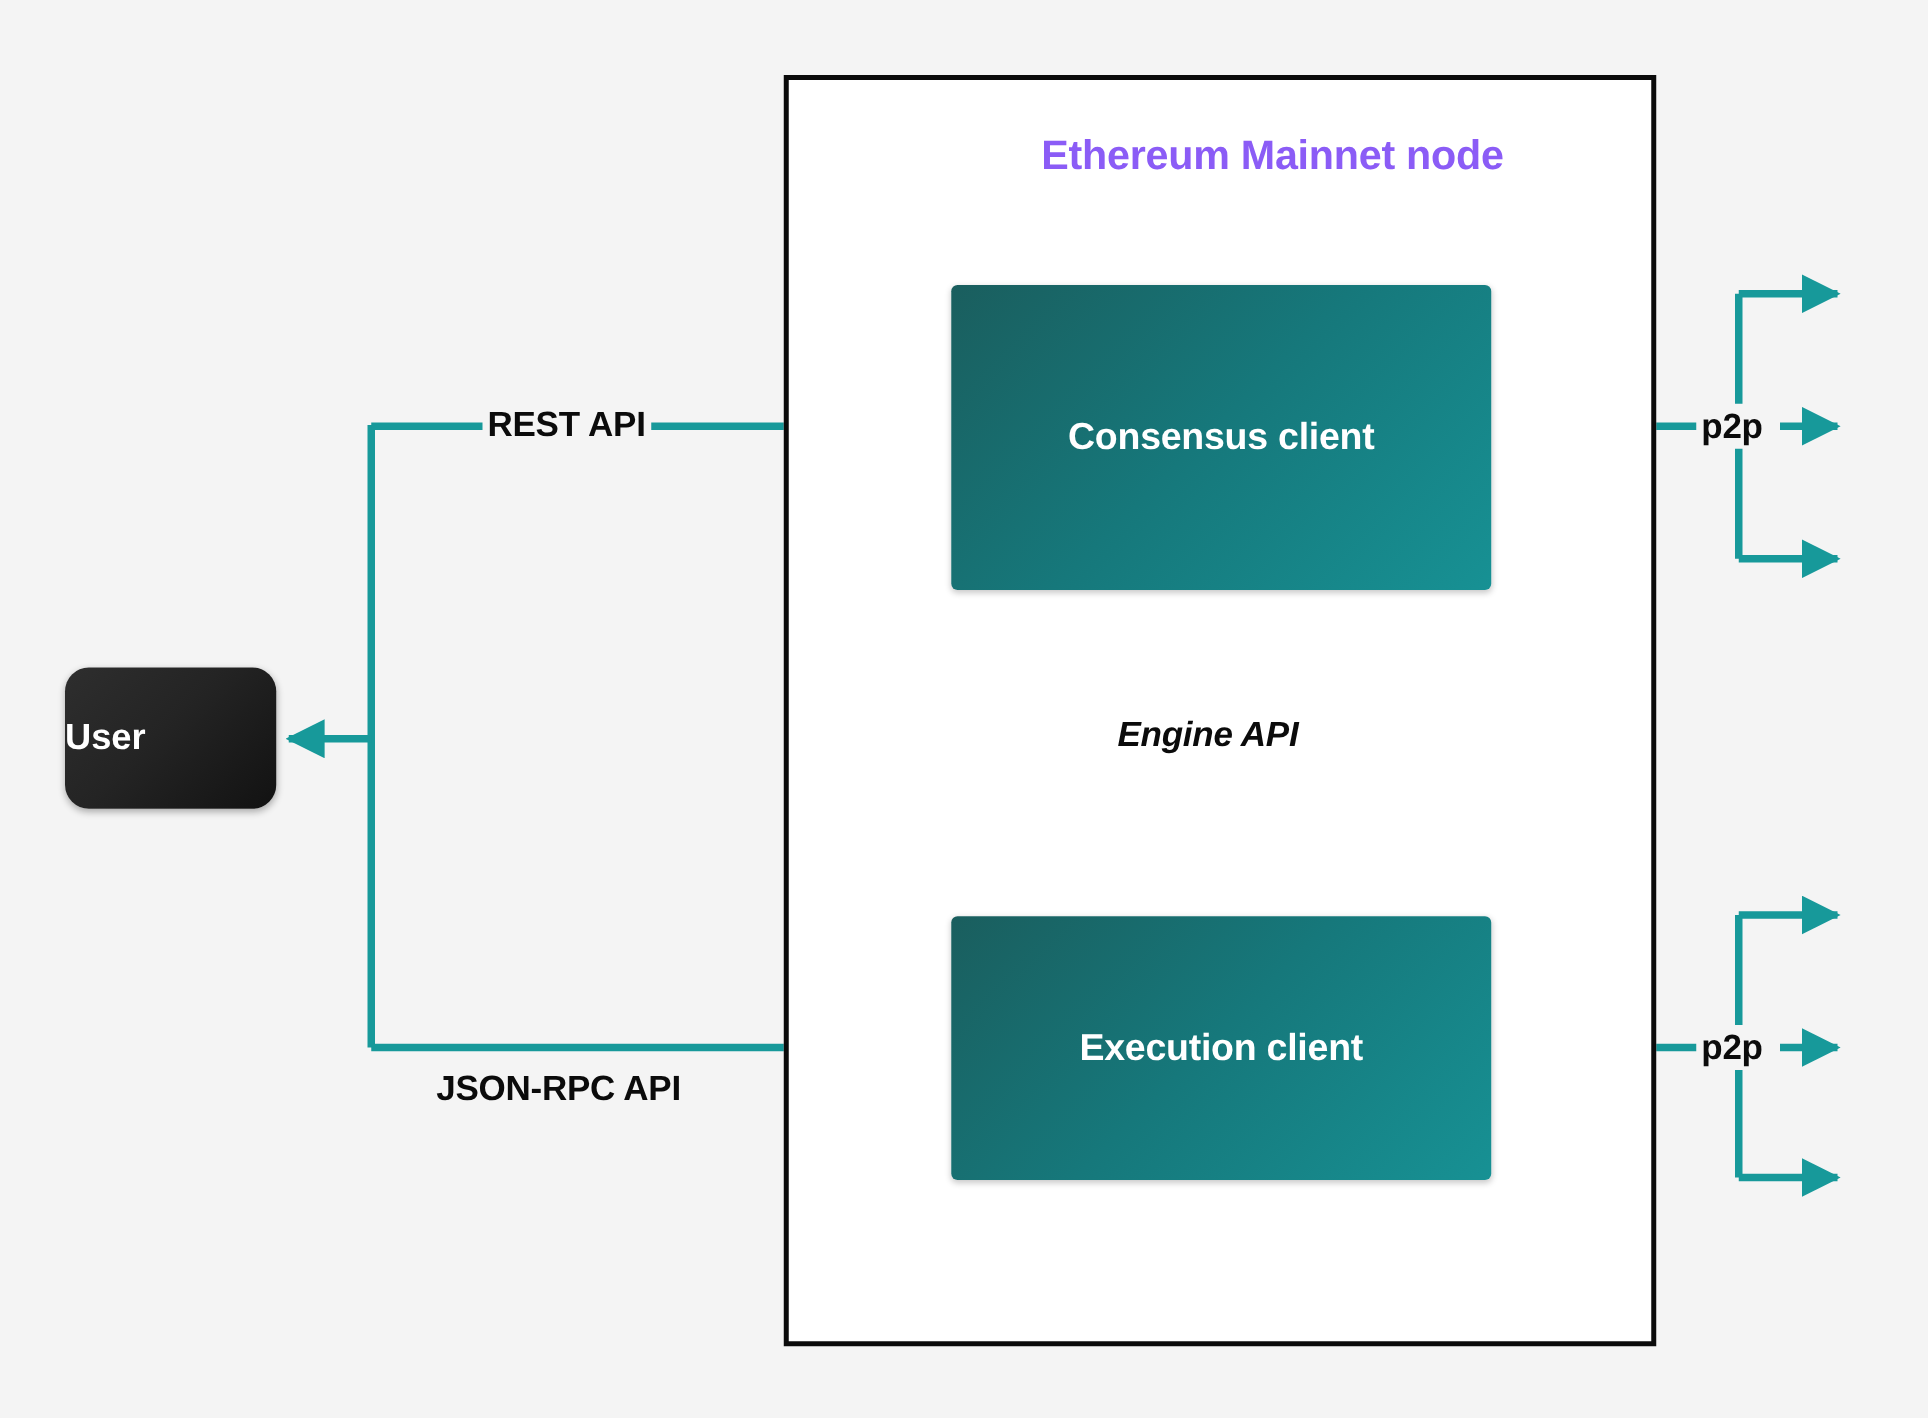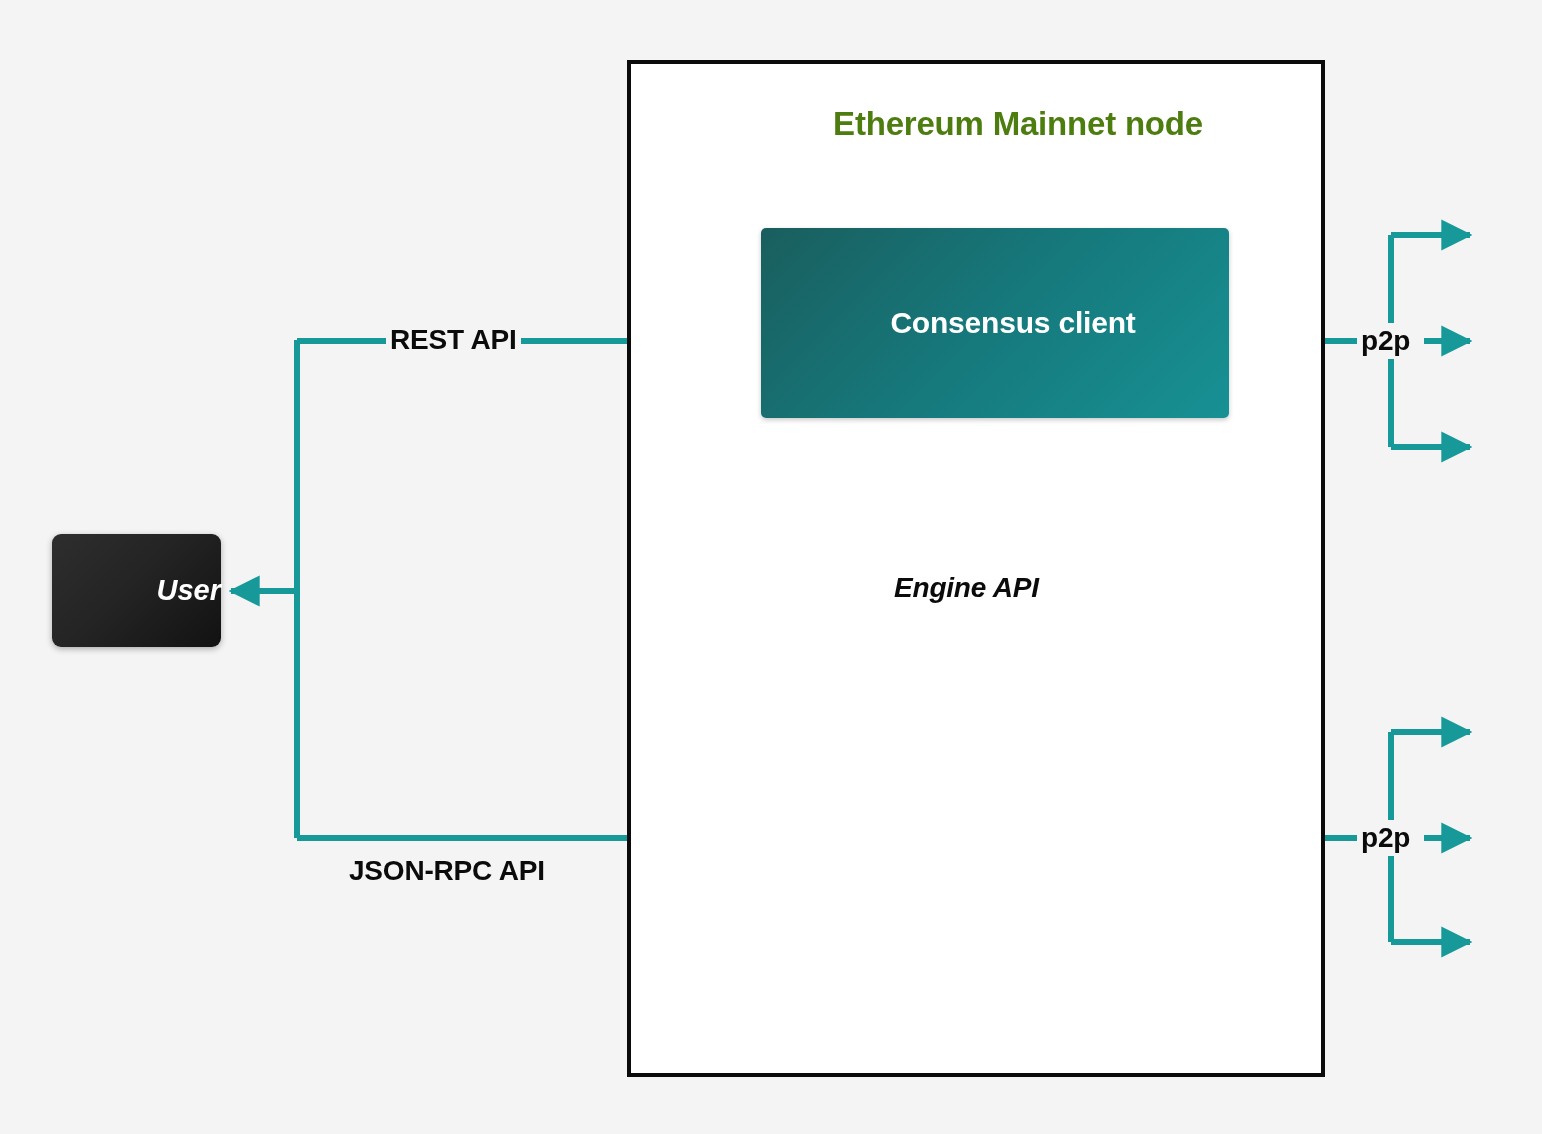--- a/index.html
+++ b/index.html
@@ -38,21 +38,21 @@
     box-sizing: border-box;
   }
   .node-title {
     position: absolute;
     left: 627px;
     top: 105px;
     width: 782px;
     text-align: center;
     font-size: 33px;
     font-weight: bold;
-    color: #4d7c0f;
+    color: #8b5cf6;
     letter-spacing: -0.2px;
   }
 
   
   .client-box {
     position: absolute;
     border-radius: 5px;
     background: linear-gradient(135deg, #1a5e5e 0%, #16787b 48%, #179194 100%);
     box-shadow: 0 2px 5px rgba(0,0,0,0.22);
     display: flex;
@@ -62,44 +62,42 @@
   .client-box .label {
     color: #ffffff;
     font-size: 30px;
     font-weight: bold;
     letter-spacing: -0.2px;
   }
   #consensus-box {
     left: 761px;
     top: 228px;
     width: 432px;
-    height: 190px;
-    padding-left: 36px;
+    height: 244px;
   }
   #execution-box {
     left: 761px;
     top: 733px;
     width: 432px;
     height: 211px;
   }
 
   
   #user-box {
     position: absolute;
     left: 52px;
     top: 534px;
     width: 169px;
     height: 113px;
-    border-radius: 9px;
+    border-radius: 19px;
     background: linear-gradient(135deg, #2e2e2e 0%, #242424 45%, #121212 100%);
     box-shadow: 0 2px 6px rgba(0,0,0,0.30);
     display: flex;
     align-items: center;
-    justify-content: flex-end;
-    font-style: italic;
+    justify-content: flex-start;
   }
   #user-box .label {
     color: #ffffff;
     font-size: 29px;
     font-weight: bold;
   }
 
   
   .edge-label {
     position: absolute;
@@ -165,20 +163,23 @@
     </g>
   </svg>
 
   <div class="node-frame"></div>
   <div class="node-title">Ethereum Mainnet node</div>
 
   <div class="client-box" id="consensus-box">
     <span class="label">Consensus client</span>
   </div>
 
+  <div class="client-box" id="execution-box">
+    <span class="label">Execution client</span>
+  </div>
 
   <div id="user-box">
     <span class="label">User</span>
   </div>
 
   <div class="edge-label boxed" id="label-rest-api">REST API</div>
 
   <div class="edge-label boxed" id="label-json-rpc">JSON-RPC API</div>
 
   <div class="edge-label" id="label-engine-api">Engine API</div>

